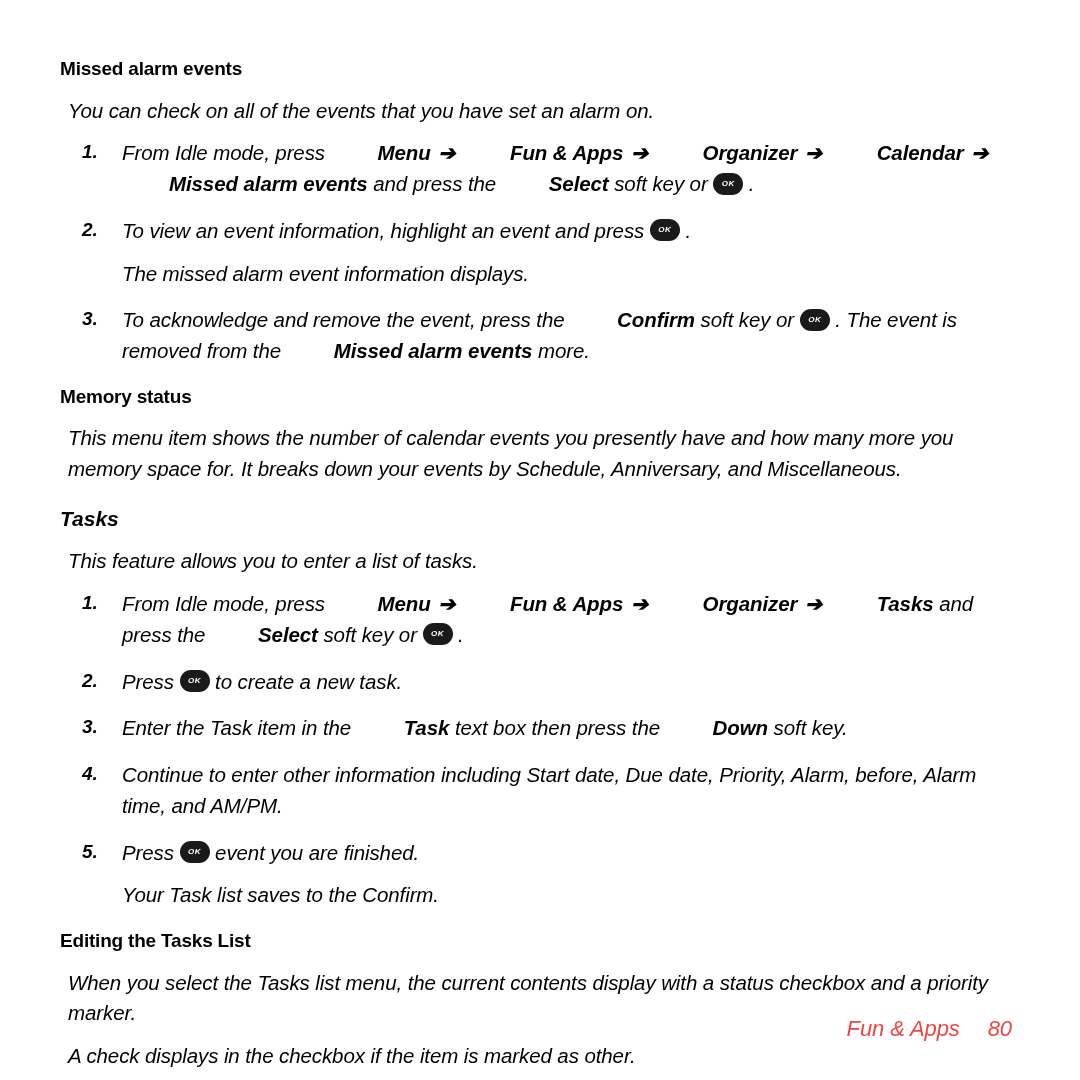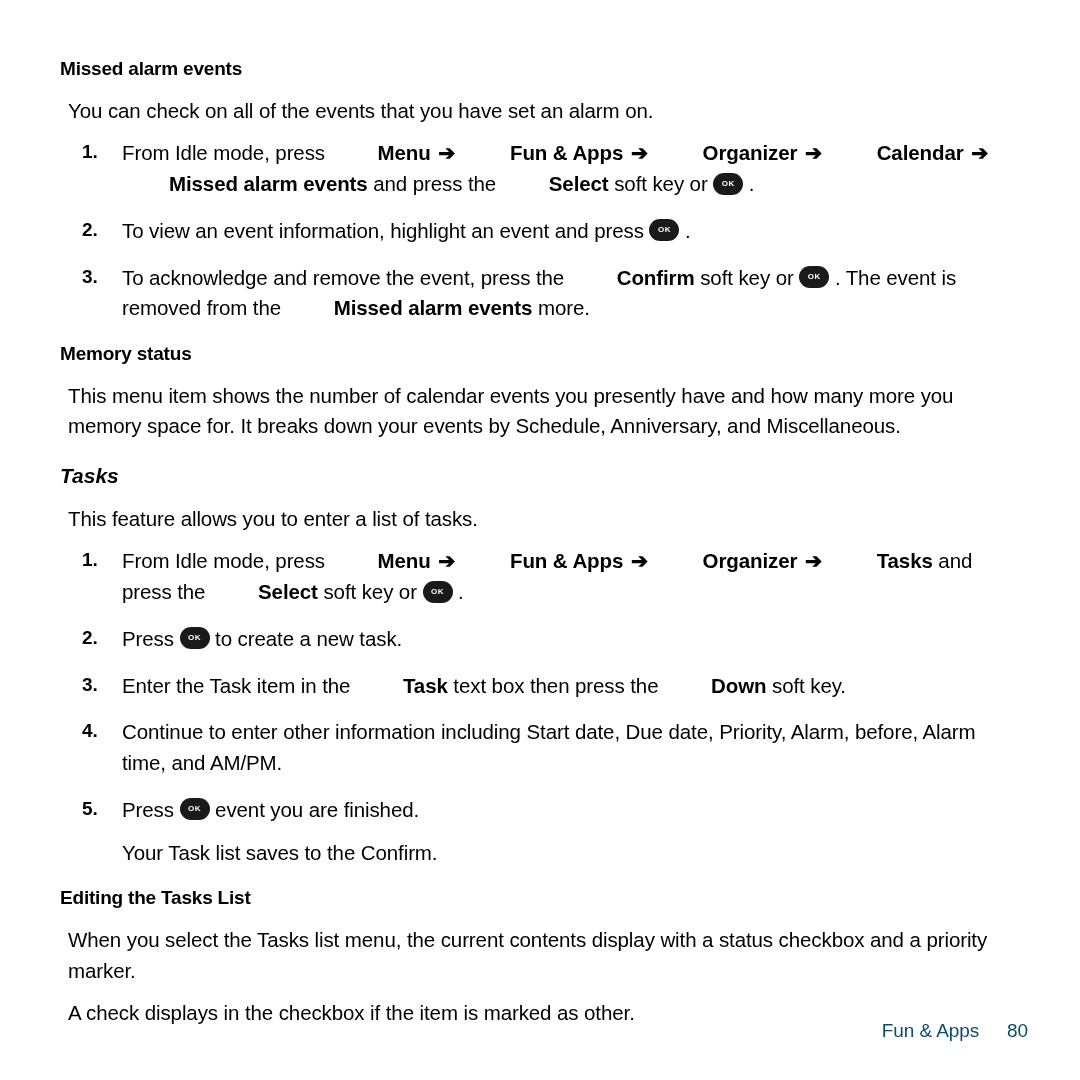--- a/index.html
+++ b/index.html
@@ -73,42 +73,44 @@
       font-weight: bold;
       letter-spacing: 0.5px;
     }
     .arrow {
       font-weight: bold;
       padding: 0 2px;
     }
     .footer {
       position: absolute;
       bottom: 35px;
-      right: 52px;
-      font-size: 19px;
-      color: #0c4a6e;
+      right: 68px;
+      font-size: 22px;
+      color: #ef4444;
     }
     .footer .pnum { margin-left: 28px; }
     
     .body-p, ol > li, .footer {
       font-family: "Arial Narrow", Arial, Helvetica, sans-serif;
       letter-spacing: -0.1px;
+      font-style: italic;
     }
   </style>
 </head>
 <body>
 
 <div class="h-small-bold">Missed alarm events</div>
 <p class="body-p">You can check on all of the events that you have set an alarm on.</p>
 <ol>
   <li>
     <span>From Idle mode, press </span><b>Menu</b> <span class="arrow">➔</span> <b>Fun &amp; Apps</b> <span class="arrow">➔</span> <b>Organizer</b> <span class="arrow">➔</span> <b>Calendar</b> <span class="arrow">➔</span> <b>Missed alarm events</b><span> and press the </span><b>Select</b><span> soft key or </span> <span class="ok-icon"></span> <span>.</span>
   </li>
   <li>
     <span>To view an event information, highlight an event and press </span> <span class="ok-icon"></span> <span>.</span>
+    <div class="li-line">The missed alarm event information displays.</div>
   </li>
   <li>
     <span>To acknowledge and remove the event, press the </span><b>Confirm</b><span> soft key or </span> <span class="ok-icon"></span> <span>. The event is removed from the </span><b>Missed alarm events</b><span> more.</span>
   </li>
 </ol>
 
 <div class="h-small-bold">Memory status</div>
 <p class="body-p">This menu item shows the number of calendar events you presently have and how many more you memory space for. It breaks down your events by Schedule, Anniversary, and Miscellaneous.</p>
 
 <div class="h-italic-bold">Tasks</div>

